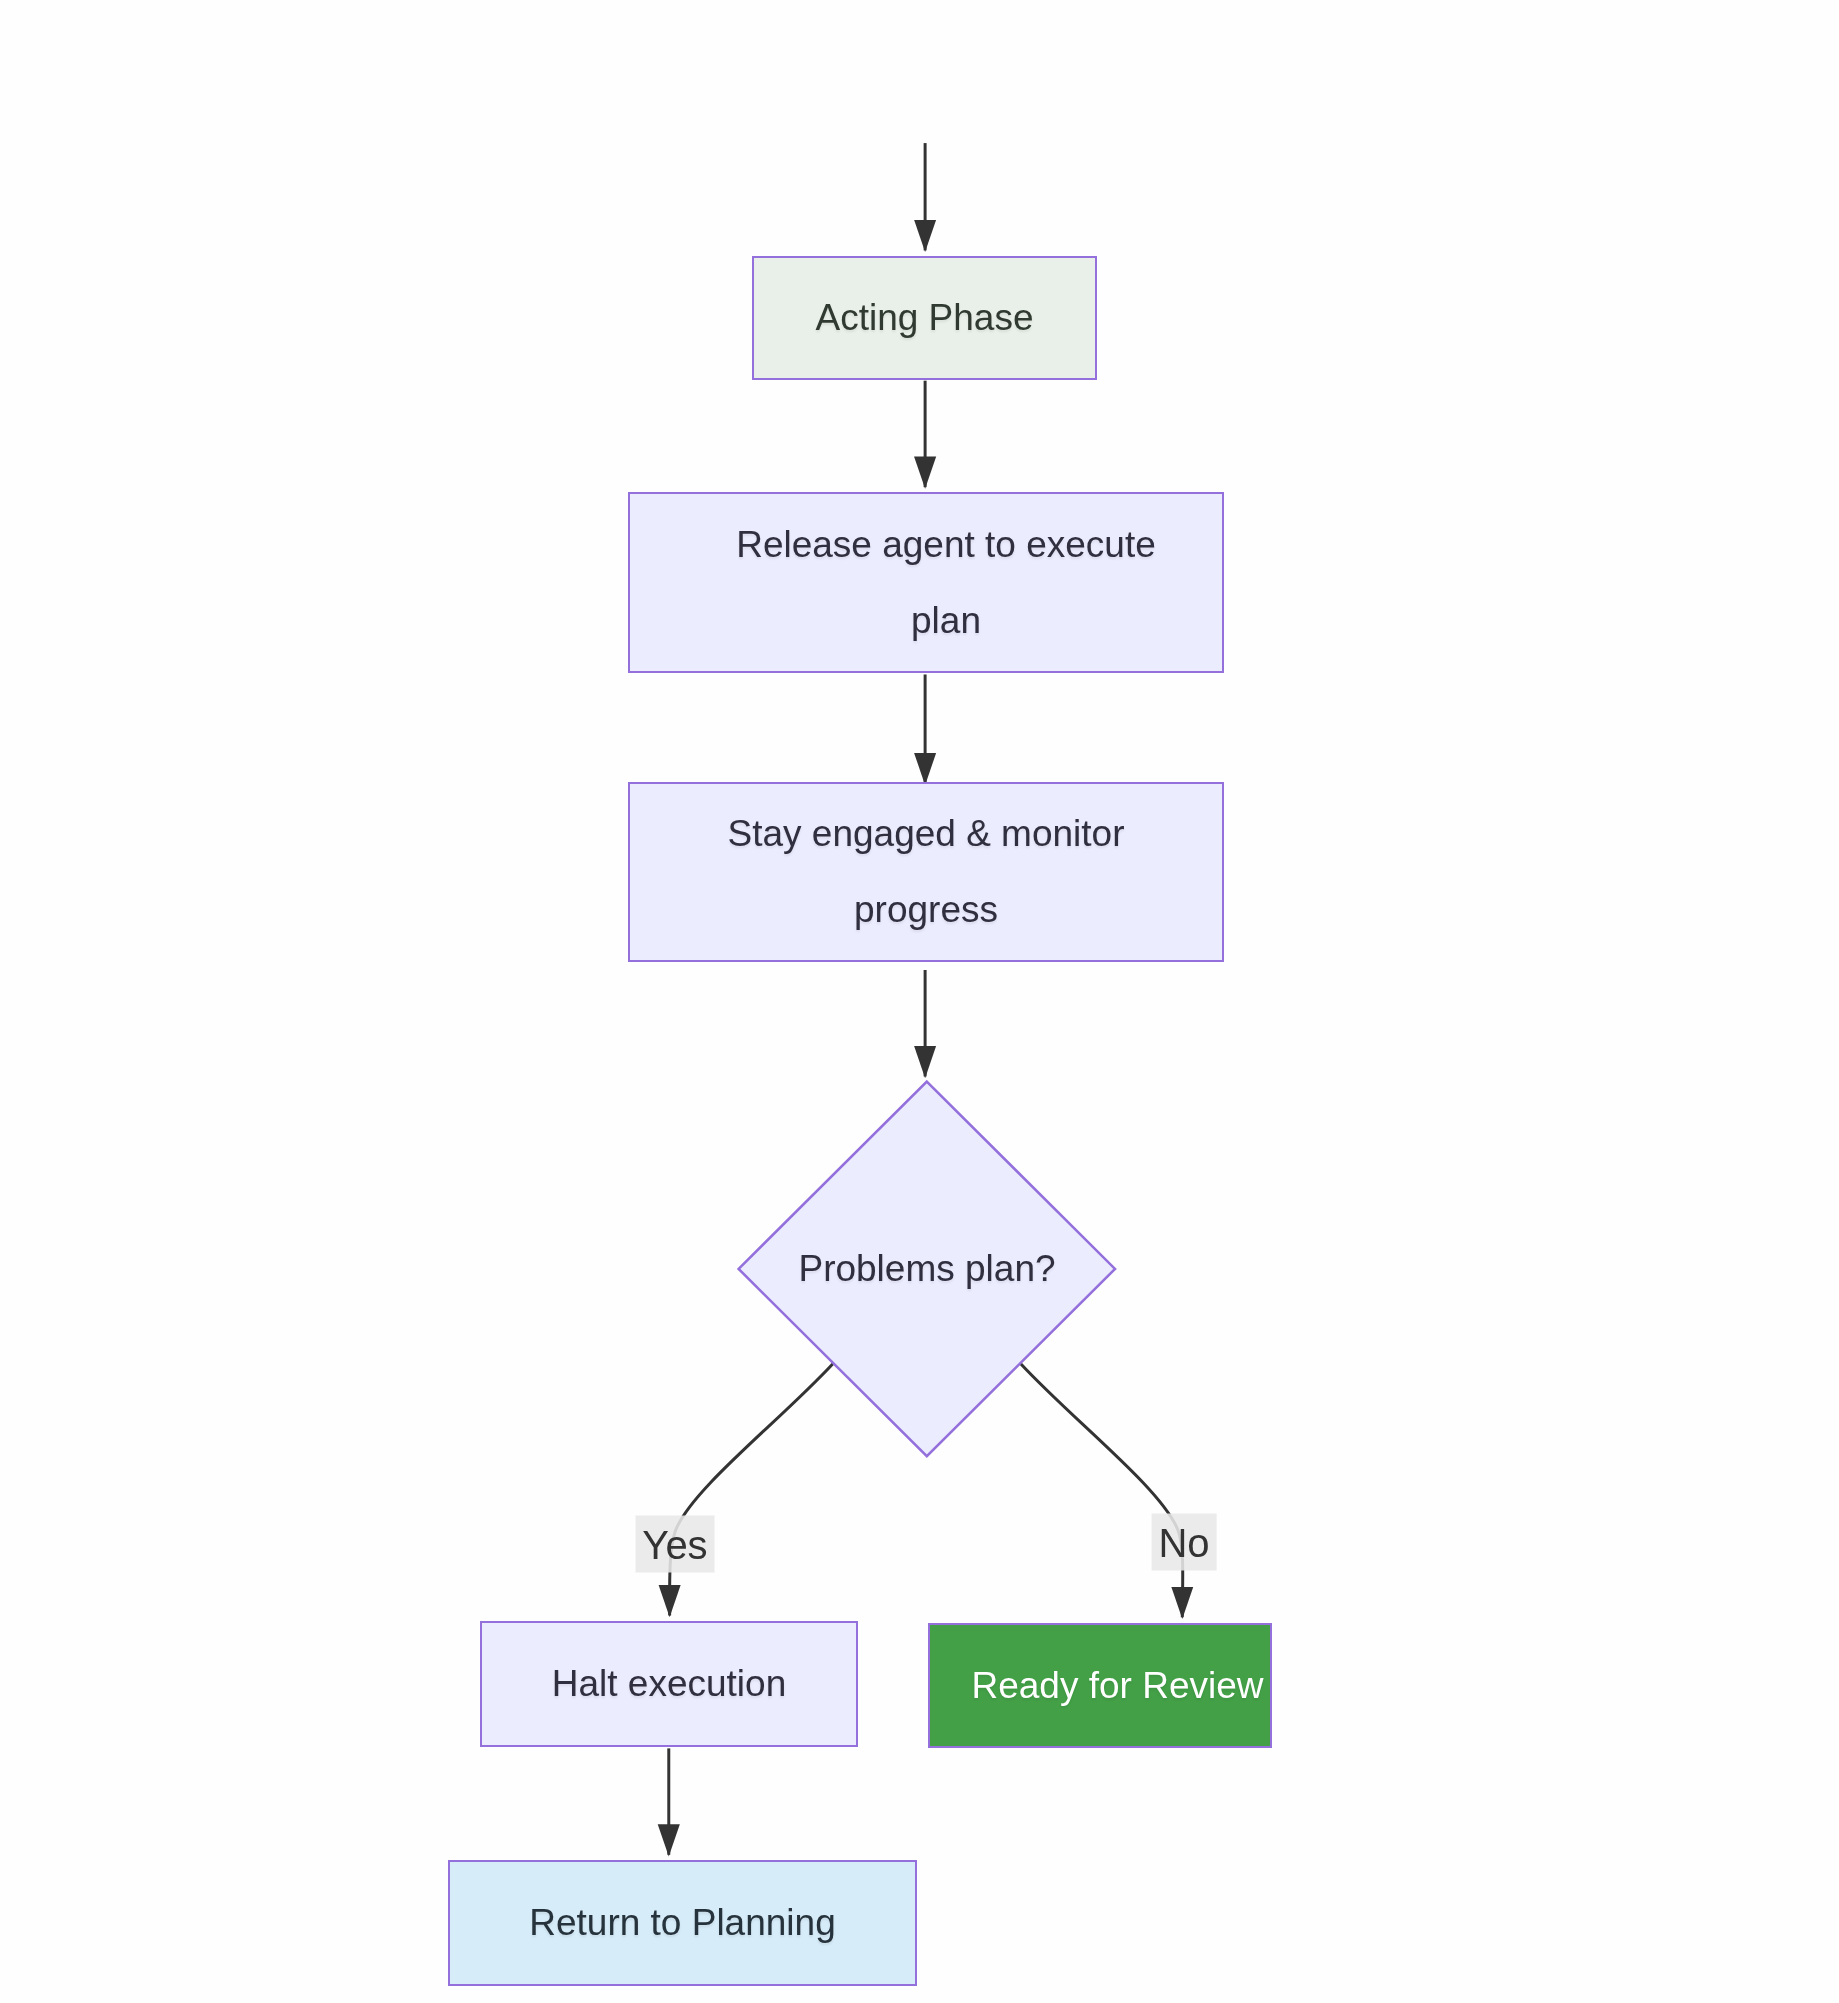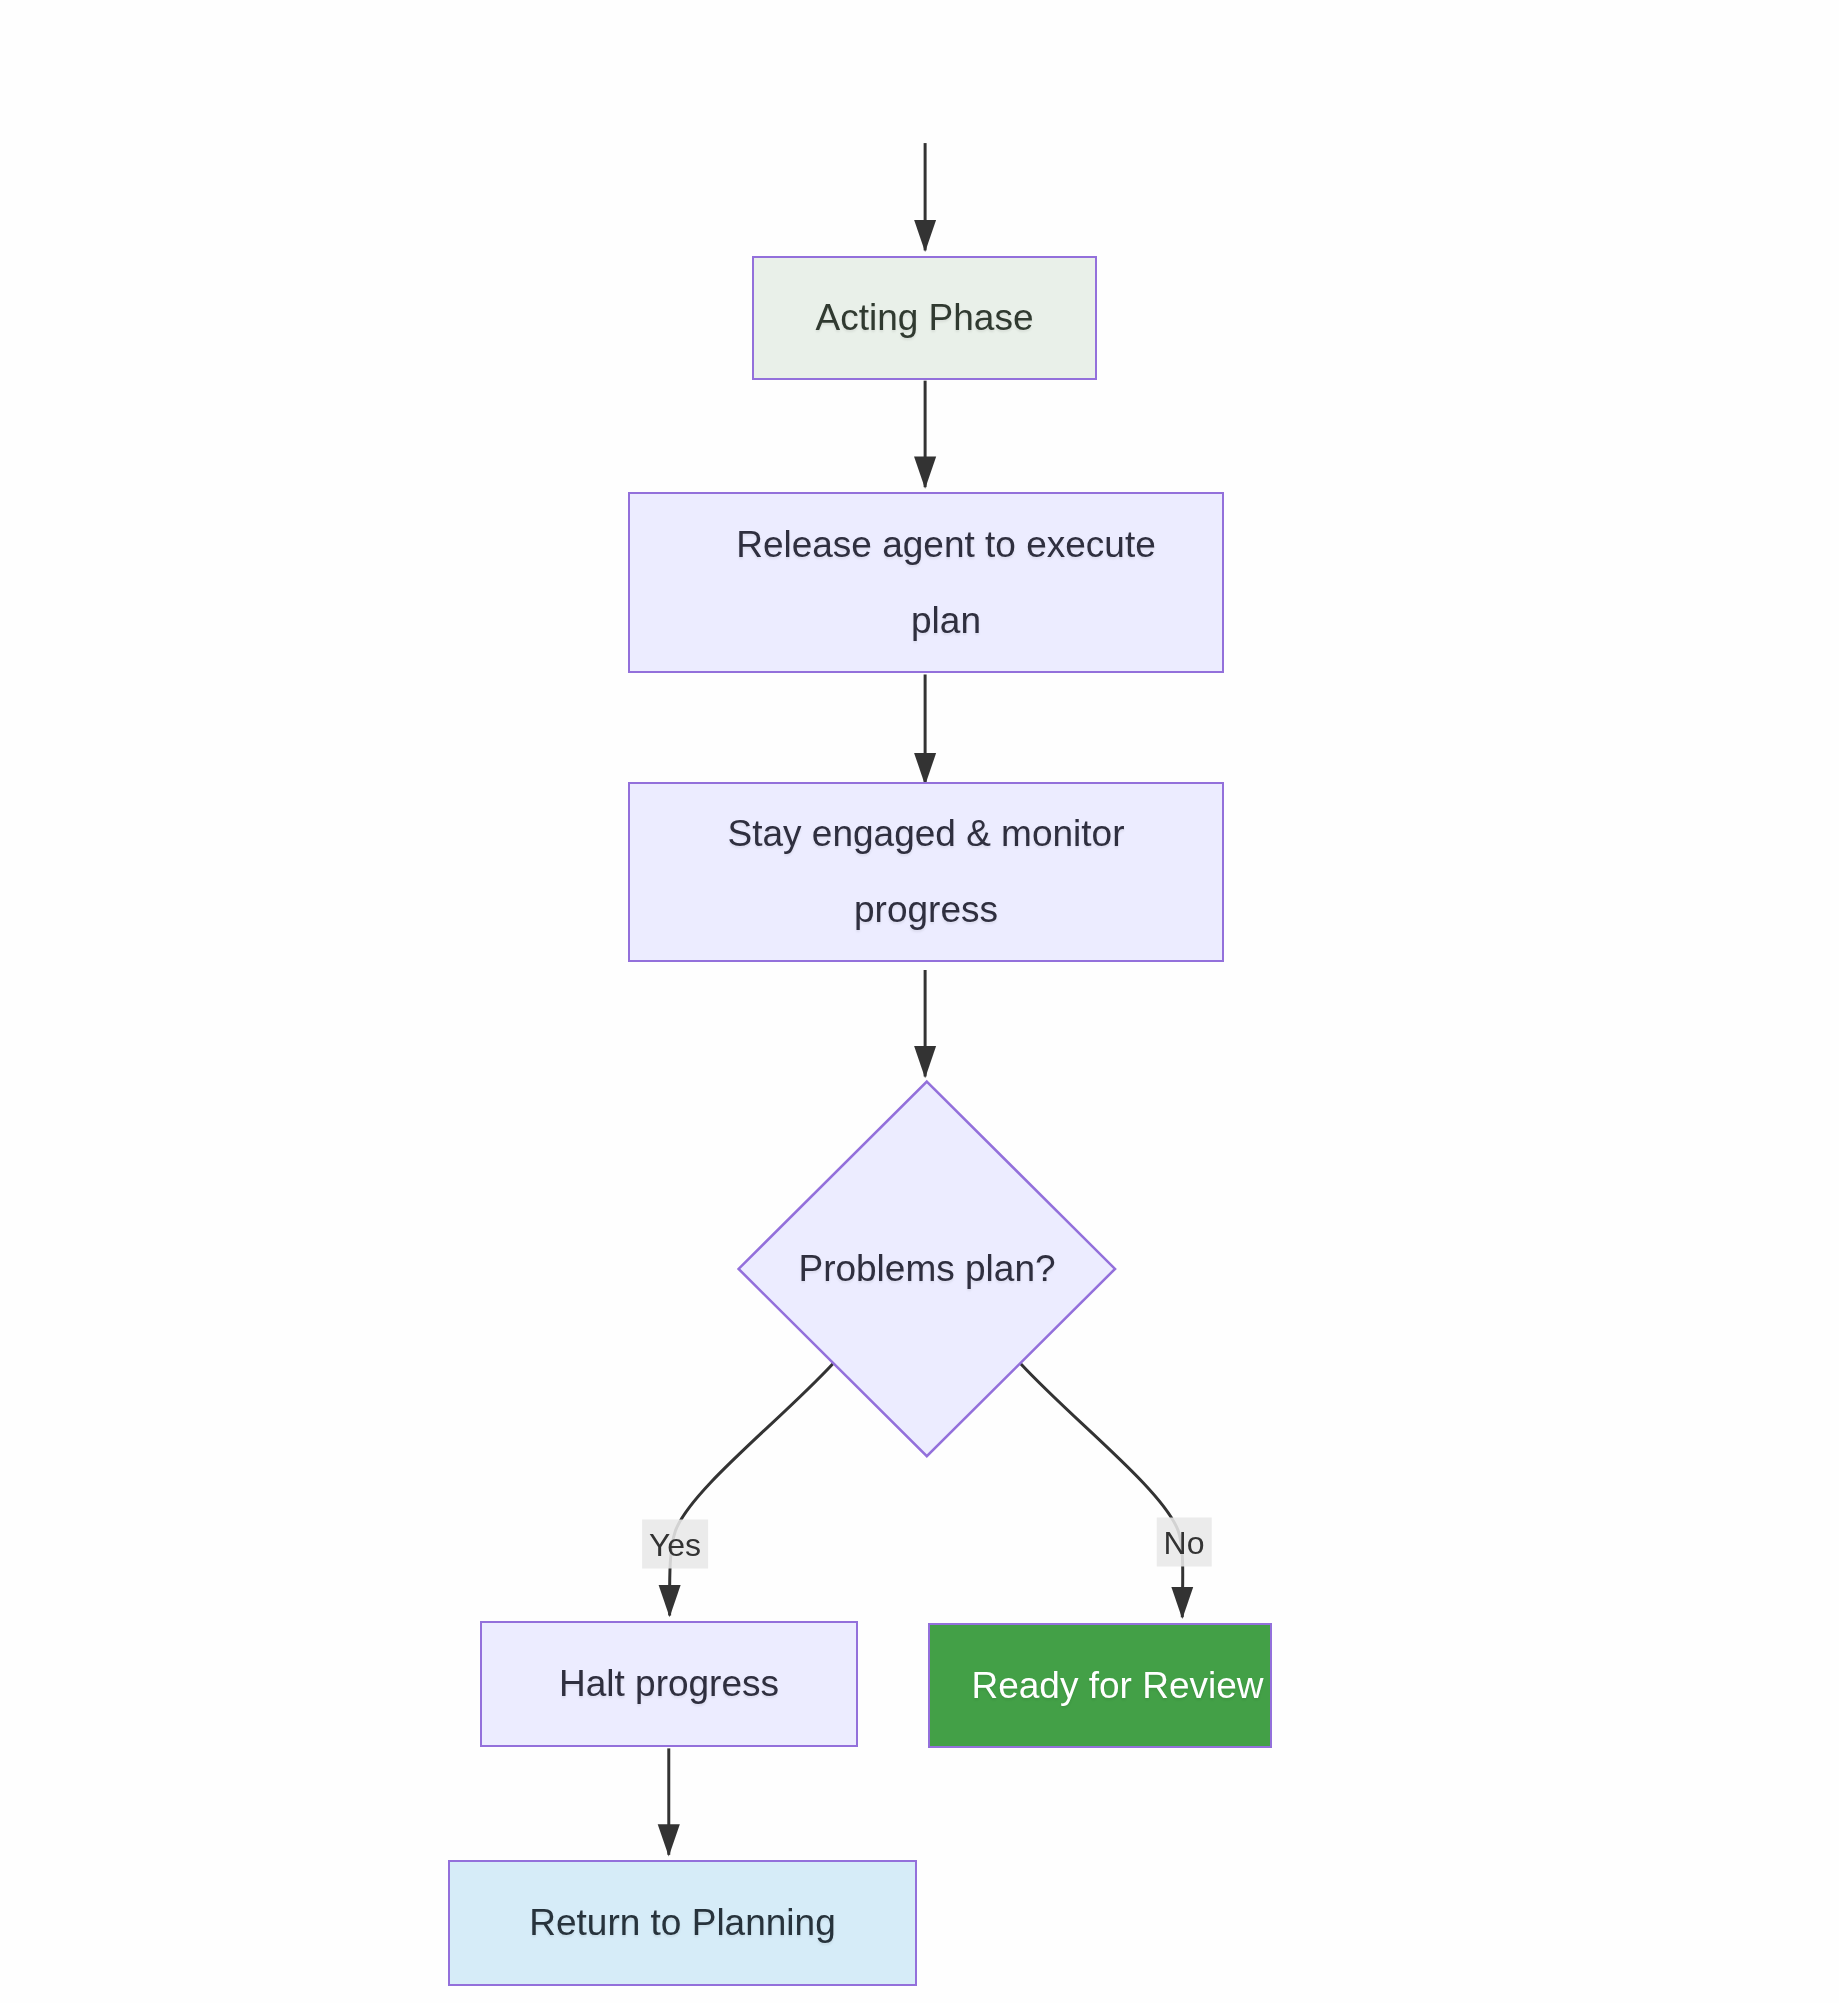--- a/index.html
+++ b/index.html
@@ -60,21 +60,21 @@
   
   #edges{position:absolute;left:0;top:0;width:1840px;height:2003px;pointer-events:none;}
   .edge{fill:none;stroke:var(--edge_stroke);stroke-width:3.5px;}
   .diamond-shape{fill:var(--node_fill);stroke:var(--node_border);stroke-width:3px;}
 
   
   .edge-label{
     position:absolute;transform:translate(-50%,-50%);
     background:rgba(232,232,232,0.88);
     color:var(--edge_label_text);
-    font-size:32px;line-height:1.0;
+    font-size:40px;line-height:1.0;
     padding:8.5px 6.8px;
   }
   #el-yes{left:675px;top:1544px;}
   #el-no {left:1184px;top:1542px;}
 </style>
 </head>
 <body>
 
 <div id="canvas">
 
@@ -105,21 +105,21 @@
     <span class="node-label">Release agent to execute plan</span>
   </div>
 
   <div class="node" id="n-stay">
     <span class="node-label">Stay engaged &amp; monitor progress</span>
   </div>
 
   <div id="d-label">Problems plan?</div>
 
   <div class="node" id="n-halt">
-    <span class="node-label">Halt progress</span>
+    <span class="node-label">Halt execution</span>
   </div>
 
   <div class="node variant-success" id="n-ready">
     <span class="node-label">Ready for Review</span>
   </div>
 
   <div class="node variant-info" id="n-return">
     <span class="node-label">Return to Planning</span>
   </div>
 

